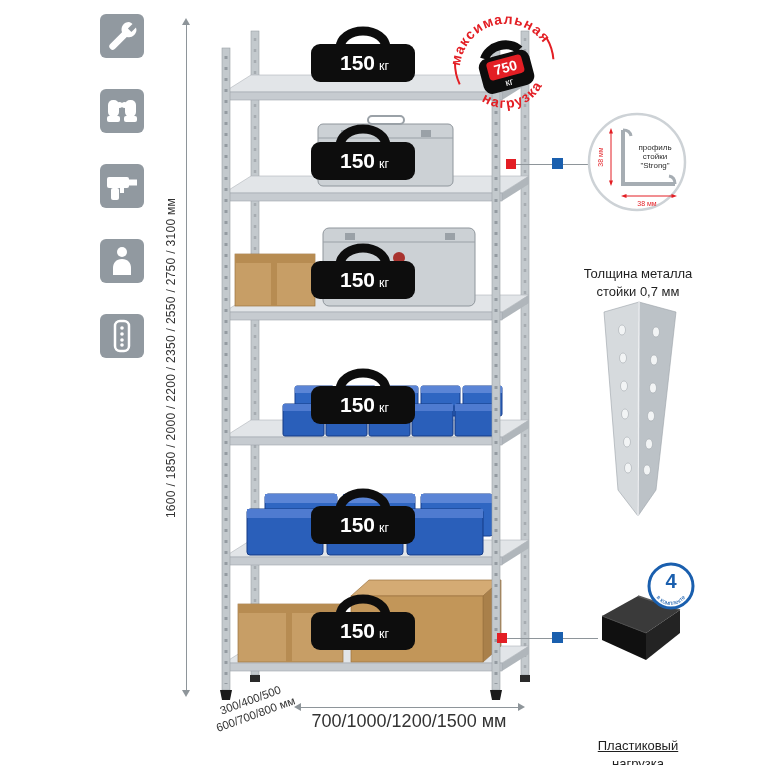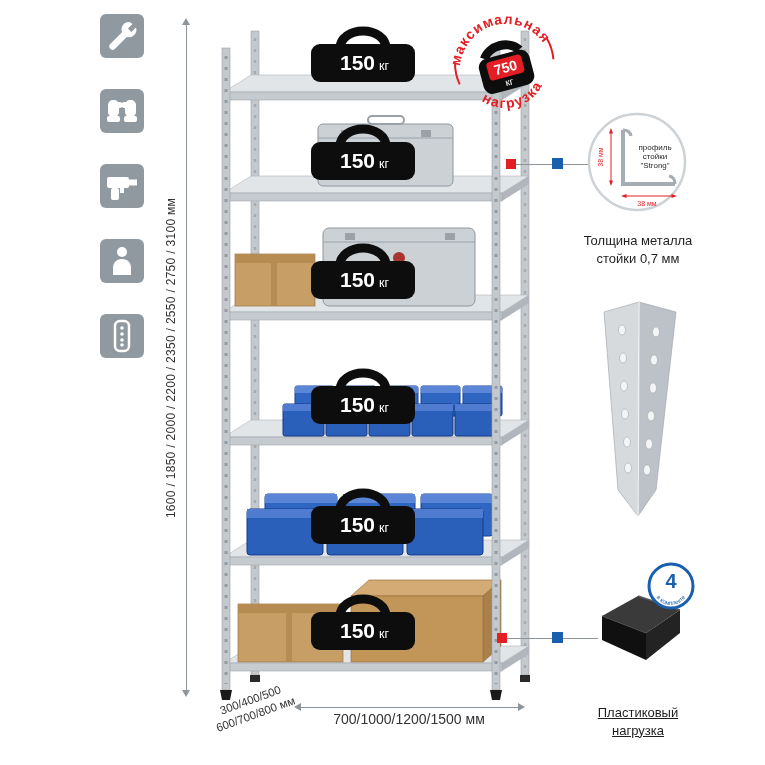--- a/index.html
+++ b/index.html
@@ -12,25 +12,25 @@
   
   .vline{position:absolute;border-left:1px solid #8e959a;}
   .hline{position:absolute;border-top:1px solid #8e959a;}
   .arr{position:absolute;width:0;height:0;}
   .arr.up{border-left:4px solid transparent;border-right:4px solid transparent;border-bottom:7px solid #8e959a;}
   .arr.down{border-left:4px solid transparent;border-right:4px solid transparent;border-top:7px solid #8e959a;}
   .arr.left{border-top:4px solid transparent;border-bottom:4px solid transparent;border-right:7px solid #8e959a;}
   .arr.right{border-top:4px solid transparent;border-bottom:4px solid transparent;border-left:7px solid #8e959a;}
   .height-label{position:absolute;left:171px;top:358px;transform:translate(-50%,-50%) rotate(-90deg);
                 white-space:nowrap;font-size:12px;color:#333;letter-spacing:.3px;}
-  .cap{position:absolute;width:120px;text-align:center;font-size:13px;line-height:1.35;color:#1f1f1f;}
+  .cap{position:absolute;width:120px;text-align:center;font-size:13px;line-height:1.35;color:#1f1f1f;margin-top:33px;}
   .marker{position:absolute;}
   .marker.red{background:#e31e24;}
   .marker.blue{background:#1a5fae;}
-  .dim-width-text{position:absolute;left:299px;top:711px;width:220px;text-align:center;font-size:14px;color:#333;}
+  .dim-width-text{position:absolute;left:299px;top:711px;width:220px;text-align:center;font-size:18px;color:#333;}
   .dim-depth{position:absolute;left:186px;top:716px;width:132px;transform:rotate(-20deg);
              transform-origin:0 0;text-align:center;font-size:11.5px;line-height:1.3;color:#333;}
   svg text{font-family:"Liberation Sans",sans-serif;}
 </style>
 </head>
 <body>
 
 <div class="icon-tile" style="top:14px">
   <svg width="44" height="44" viewBox="0 0 44 44">
     <path fill="#fff" d="M29 8a7.5 7.5 0 0 0-7 10.2L10.5 29.7a3.4 3.4 0 1 0 4.8 4.8L26.8 23A7.5 7.5 0 0 0 36 13.5l-4.6 4.6-3.5-3.5L32.5 10A7.4 7.4 0 0 0 29 8z"></path>

